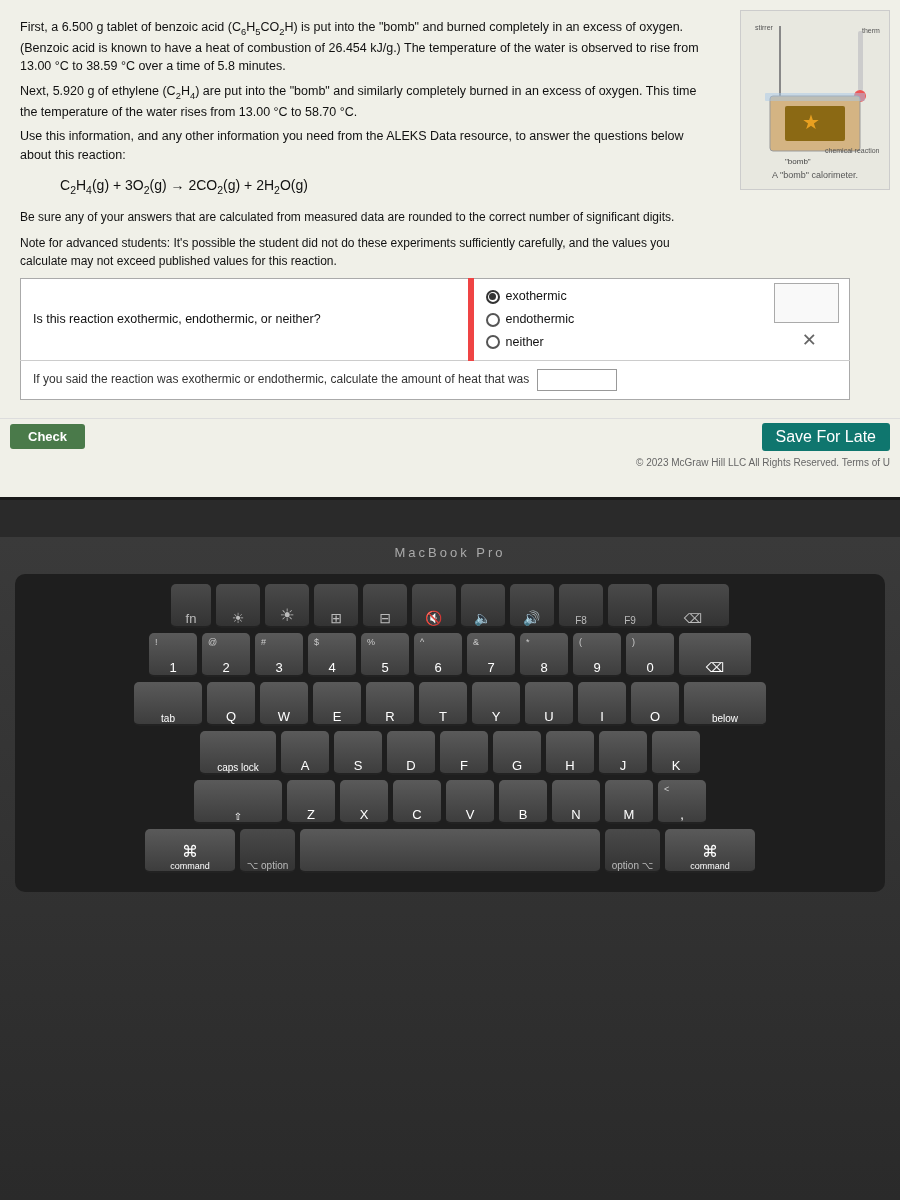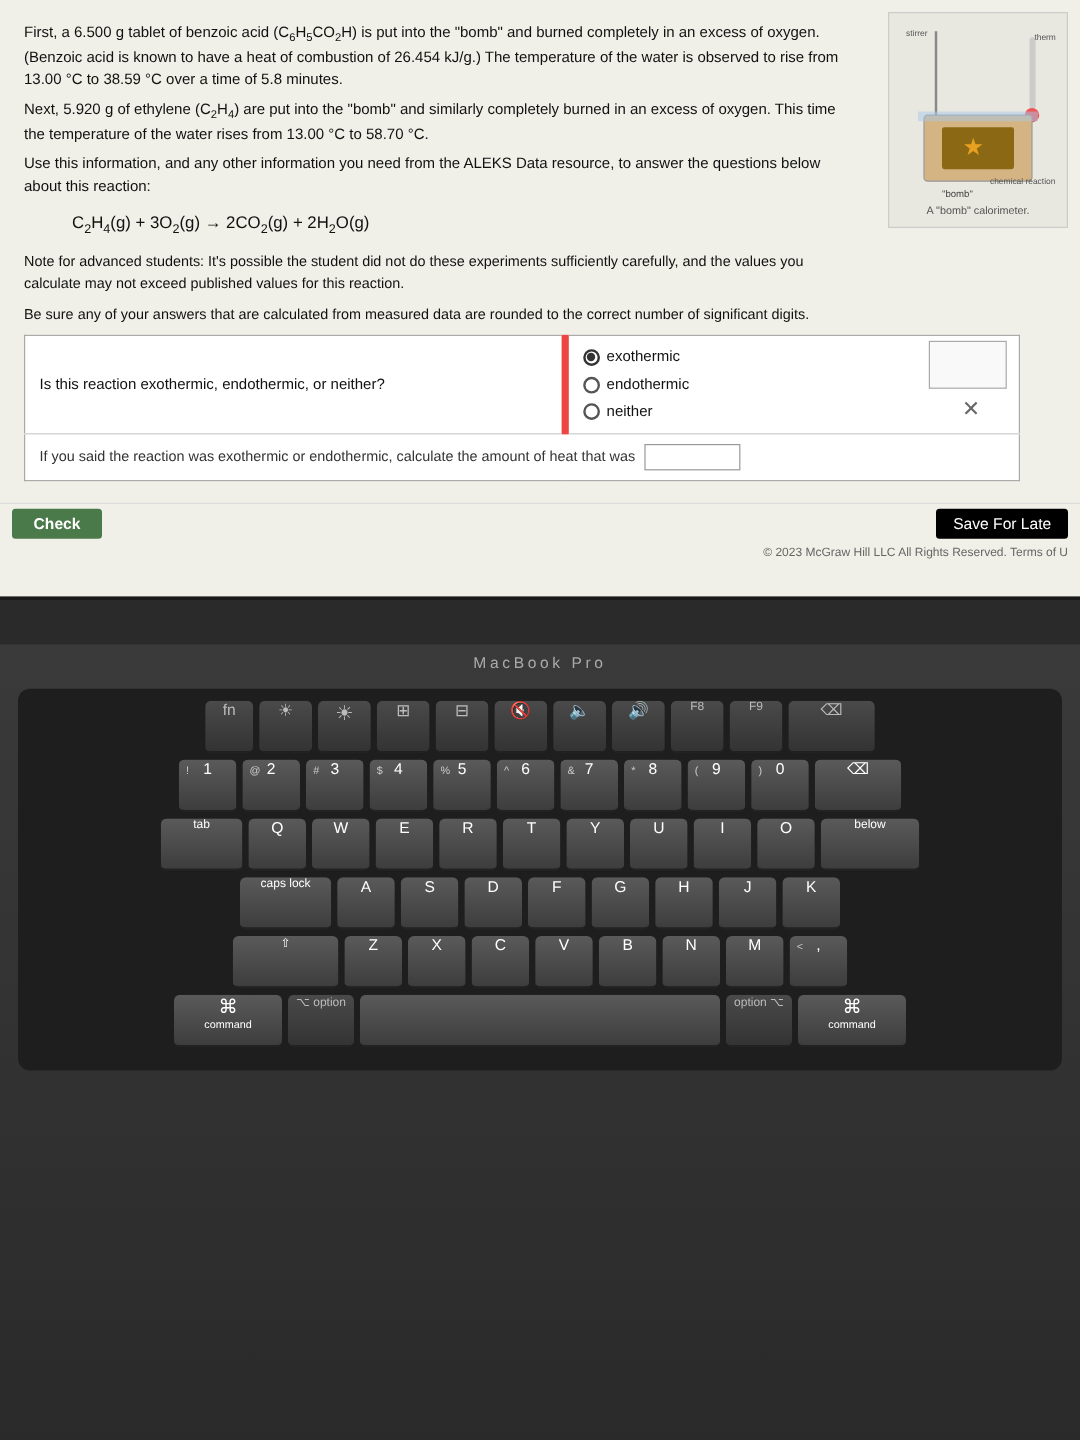--- a/index.html
+++ b/index.html
@@ -140,25 +140,25 @@
       color: white;
       border: none;
       padding: 5px 18px;
       font-size: 13px;
       font-weight: 600;
       border-radius: 3px;
       cursor: pointer;
     }
 
     .save-btn {
-      background: #000000;
+      background: #0f766e;
       color: white;
       border: none;
       padding: 5px 14px;
-      font-size: 13px;
+      font-size: 16px;
       border-radius: 3px;
       cursor: pointer;
     }
 
     .copyright {
       font-size: 10px;
       color: #666;
       text-align: right;
       padding: 2px 10px;
     }
@@ -200,21 +200,21 @@
       justify-content: center;
     }
 
     .key {
       background: linear-gradient(180deg, #5a5a5a 0%, #3d3d3d 100%);
       color: #fff;
       border-radius: 5px;
       display: flex;
       flex-direction: column;
       align-items: center;
-      justify-content: flex-start;
+      justify-content: flex-end;
       font-size: 11px;
       font-weight: 400;
       cursor: pointer;
       border-bottom: 2px solid #222;
       position: relative;
       min-width: 48px;
       height: 44px;
       flex-shrink: 0;
     }
 
@@ -306,22 +306,22 @@
     <p class="para">
       Next, 5.920 g of ethylene (C<sub>2</sub>H<sub>4</sub>) are put into the "bomb" and similarly completely burned in an excess of oxygen. This time the temperature of the water rises from 13.00 °C to 58.70 °C.
     </p>
 
     <p class="para">Use this information, and any other information you need from the ALEKS Data resource, to answer the questions below about this reaction:</p>
 
     <div class="formula-block">
       C<sub>2</sub>H<sub>4</sub>(g) + 3O<sub>2</sub>(g) → 2CO<sub>2</sub>(g) + 2H<sub>2</sub>O(g)
     </div>
 
+    <p class="note-text">Be sure any of your answers that are calculated from measured data are rounded to the correct number of significant digits.</p>
     <p class="note-text">Note for advanced students: It's possible the student did not do these experiments sufficiently carefully, and the values you calculate may not exceed published values for this reaction.</p>
-    <p class="note-text">Be sure any of your answers that are calculated from measured data are rounded to the correct number of significant digits.</p>
 
     <table class="question-table">
       <tbody>
           <tr>
         <td class="left-col">Is this reaction exothermic, endothermic, or neither?</td>
         <td>
           <div class="radio-group">
             <div class="radio-item">
               <div class="radio-circle selected"></div>
               <span>exothermic</span>

